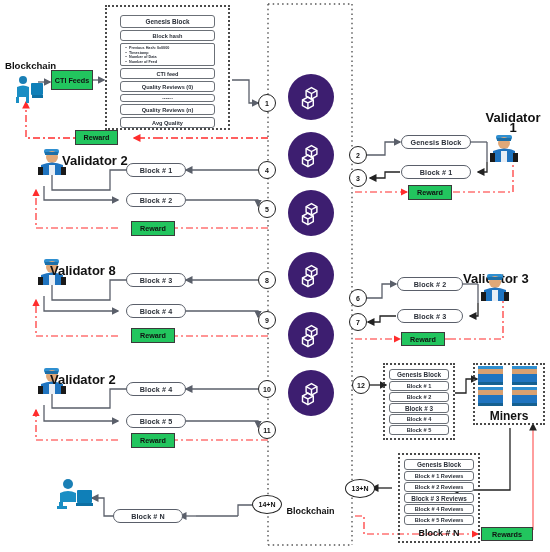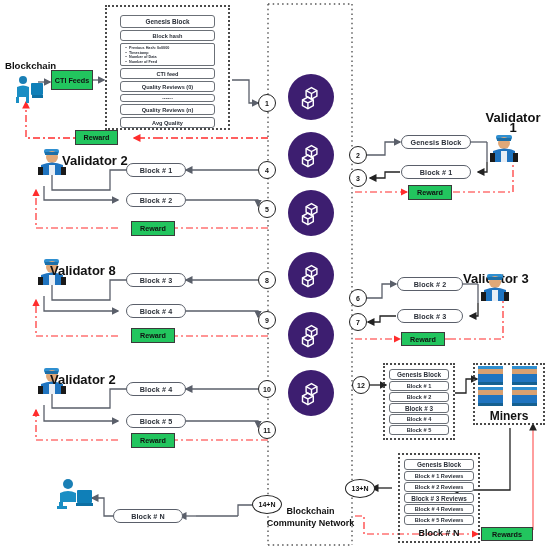--- a/index.html
+++ b/index.html
@@ -270,21 +270,20 @@
       <path d="M15,4 L21,7.3 L21,13.5 L15,16.8 L9,13.5 L9,7.3 Z"></path>
       <path d="M9,7.3 L15,10.6 L21,7.3 M15,10.6 L15,16.8"></path>
       <path d="M11,14.5 L17,17.8 L17,24 L11,27.3 L5,24 L5,17.8 Z"></path>
       <path d="M5,17.8 L11,21.1 L17,17.8 M11,21.1 L11,27.3"></path>
     </g>
       </svg>
   </div>
 
   <div class="abs netlabel" style="left:258px;top:505px;width:105px;">
     <div>Blockchain</div>
-    <div>Community  Network</div>
   </div>
 
   <div class="abs circ" style="left:258px;top:94px;width:18px;height:18px;">1</div>
   <div class="abs circ" style="left:258px;top:161px;width:18px;height:18px;">4</div>
   <div class="abs circ" style="left:258px;top:200px;width:18px;height:18px;">5</div>
   <div class="abs circ" style="left:258px;top:271px;width:18px;height:18px;">8</div>
   <div class="abs circ" style="left:258px;top:311px;width:18px;height:18px;">9</div>
   <div class="abs circ" style="left:258px;top:380px;width:18px;height:18px;">10</div>
   <div class="abs circ" style="left:258px;top:421px;width:18px;height:18px;">11</div>
   <div class="abs ellip" style="left:252px;top:495px;width:30px;height:19px;">14+N</div>

